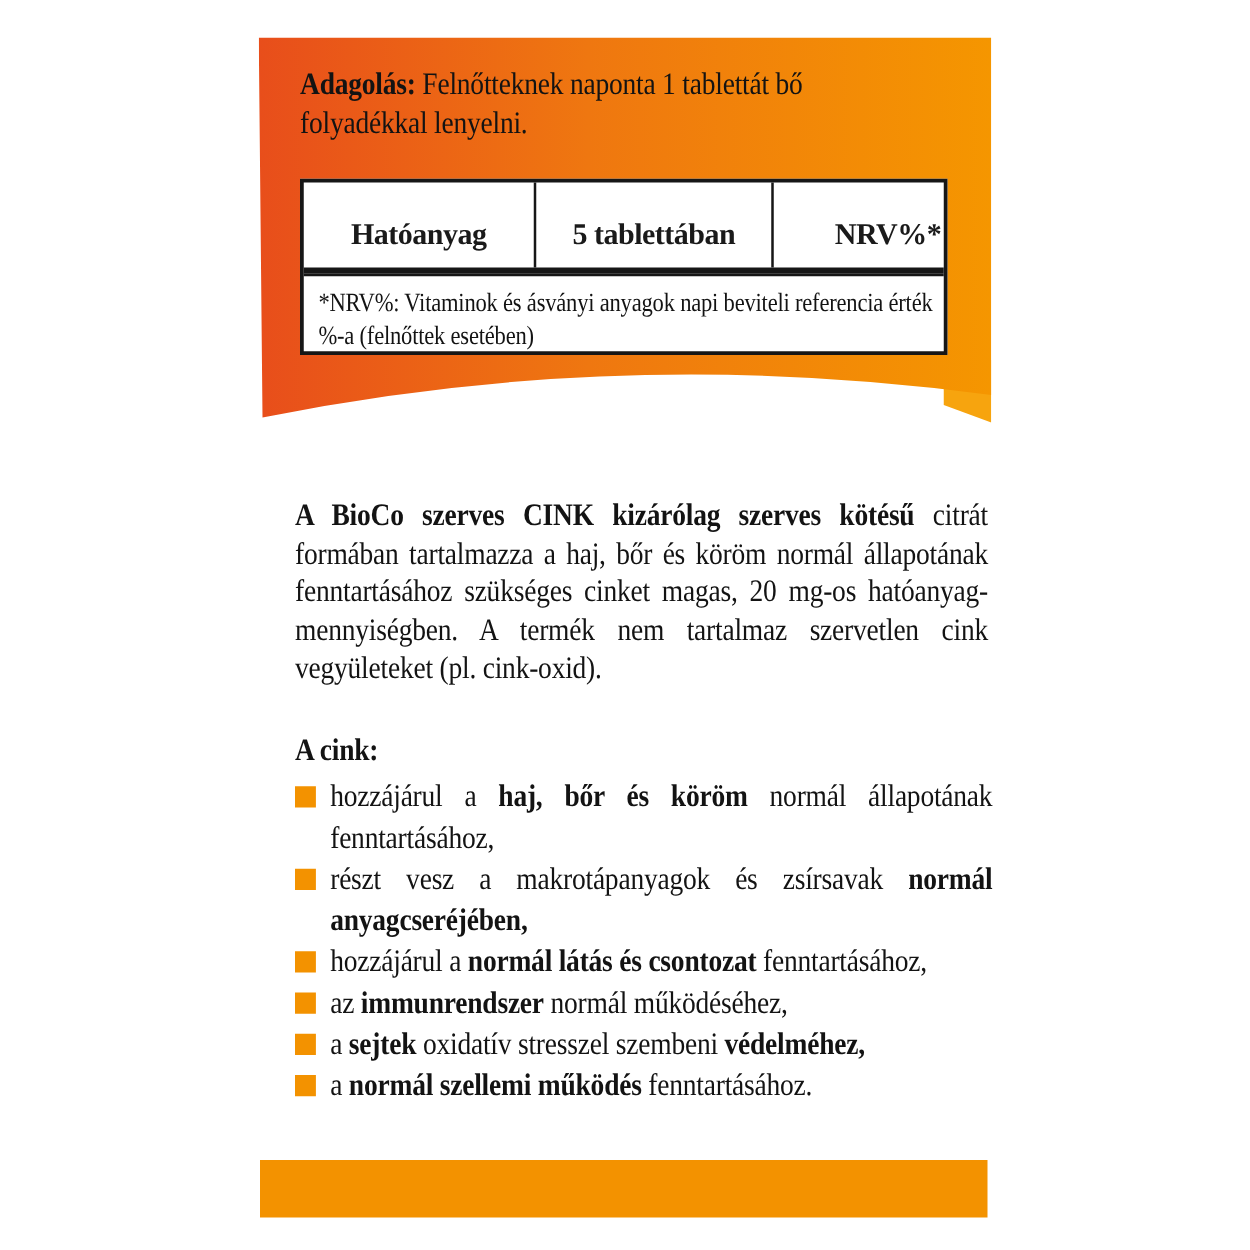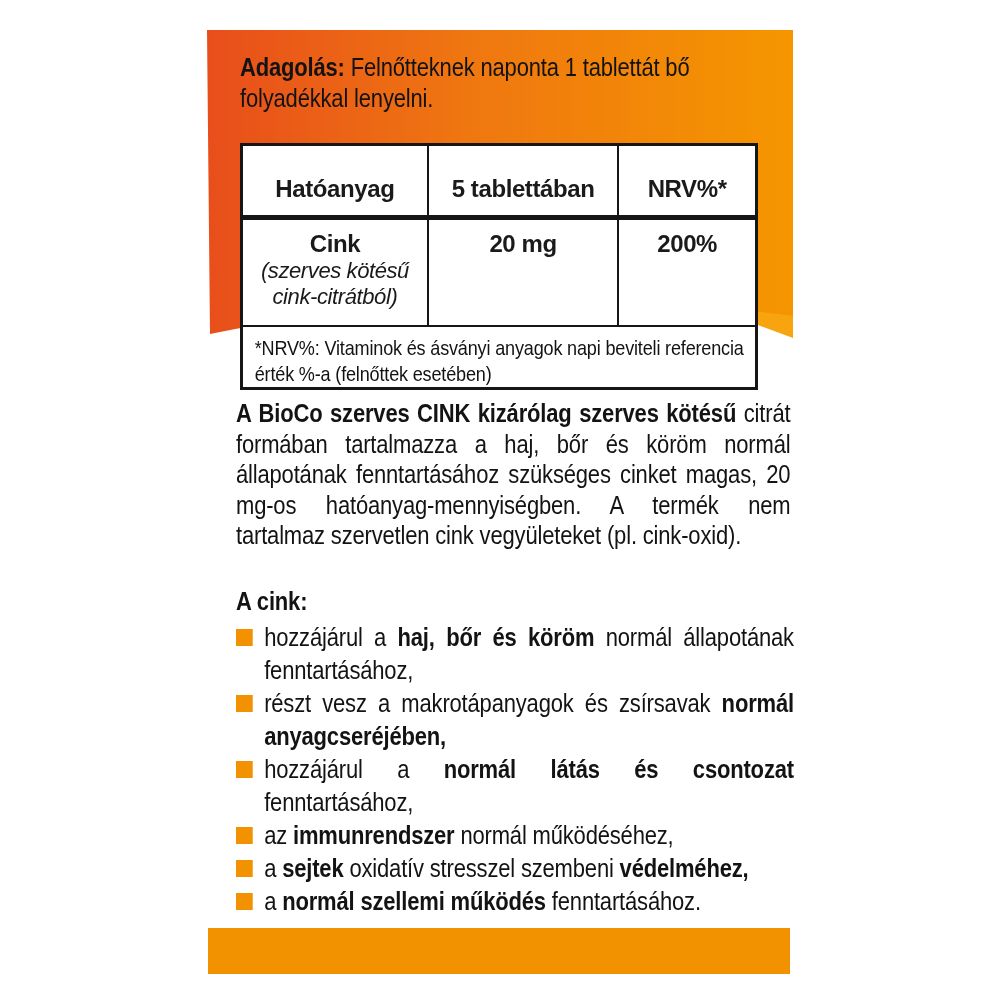--- a/index.html
+++ b/index.html
@@ -1,35 +1,35 @@
 <!DOCTYPE html>
 <html style="--c-text: #1a1a1a; --c-accent: #F39200;"><head>
 <meta charset="utf-8">
 <style>
   html,body{margin:0;padding:0;background:#ffffff;}
   .page{
     position:relative;width:1000px;height:1000px;background:#ffffff;overflow:hidden;
-    font-family:Liberation Sans, sans-serif;color:var(--c-text,#1a1a1a);
+    font-family:Liberation Serif, serif;color:var(--c-text,#1a1a1a);
   }
   
   .header-swoosh{position:absolute;left:207px;top:30px;width:586px;height:330px;}
   .dosage{
     position:absolute;left:240px;top:52px;width:555px;
     transform:scaleX(.88);transform-origin:left top;
     font-size:25px;line-height:31px;letter-spacing:-.2px;color:#131313;
   }
   .dosage b{letter-spacing:-.2px;}
   
   .ntable{
     position:absolute;left:240px;top:143px;width:518px;background:#ffffff;
     border:3px solid #161616;box-sizing:border-box;
   }
   .trow{display:grid;grid-template-columns:36.3% 37.2% 26.5%;}
   .trow .cell{border-right:2.5px solid #161616;box-sizing:border-box;text-align:center;}
-  .trow .cell:last-child{border-right:none;}
+  .trow .cell:last-child{border-right:none;text-align:right;}
   .thead{border-bottom:5px solid #161616;}
   .thead .cell{
     font-weight:bold;font-size:24px;letter-spacing:-.4px;
     padding:29px 2px 12px 2px;
   }
   .tbody .cell{min-height:105px;padding-top:10px;}
   .cell-name b{font-size:24px;letter-spacing:-.4px;display:block;line-height:28px;}
   .cell-name i{font-size:22px;letter-spacing:-.4px;display:block;line-height:26px;font-weight:normal;}
   .cell-amount,.cell-nrv{font-weight:bold;font-size:24px;letter-spacing:-.4px;}
   .tfoot{border-top:2.5px solid #161616;padding:8px 8px 0 10px;}
@@ -87,28 +87,20 @@
   </svg>
 
   <div class="dosage"><b>Adagolás:</b><span> Felnőtteknek naponta 1 tablettát bő folyadékkal lenyelni.</span></div>
 
   <div class="ntable">
     <div class="trow thead">
       <div class="cell">Hatóanyag</div>
       <div class="cell">5 tablettában</div>
       <div class="cell">NRV%*</div>
     </div>
-    <div class="trow tbody">
-      <div class="cell cell-name">
-        <b>Cink</b>
-        <i>(szerves kötésű cink-citrátból)</i>
-      </div>
-      <div class="cell cell-amount">20 mg</div>
-      <div class="cell cell-nrv">200%</div>
-    </div>
     <div class="tfoot">
       <div class="tfoot-inner">*NRV%: Vitaminok és ásványi anyagok napi beviteli referencia érték %-a (felnőttek esetében)</div>
     </div>
   </div>
 
   <div class="desc"><b>A BioCo szerves CINK kizárólag szerves kötésű</b><span> citrát formában tartalmazza a haj, bőr és köröm normál állapotának fenntartásához szükséges cinket magas, 20 mg-os hatóanyag-mennyiségben. A termék nem tartalmaz szervetlen cink vegyületeket (pl. cink-oxid).</span></div>
 
   <div class="benefits-heading">A cink:</div>
   <div class="benefits-list">
 

